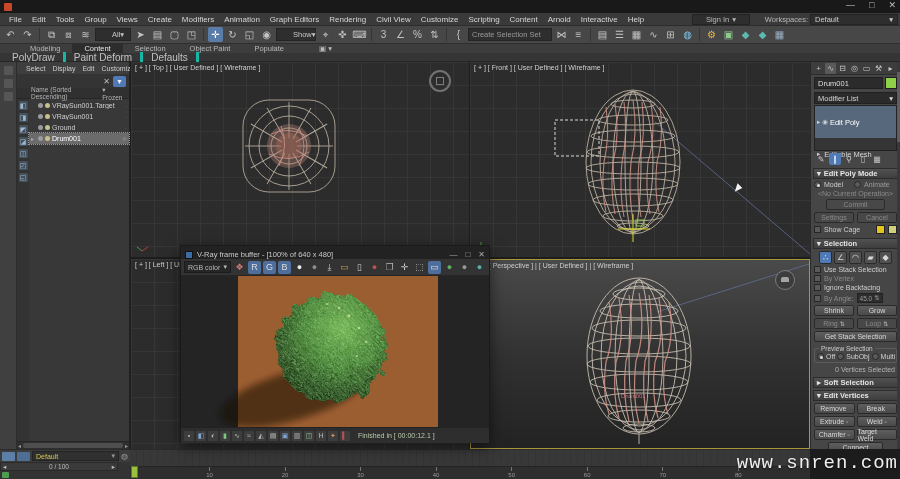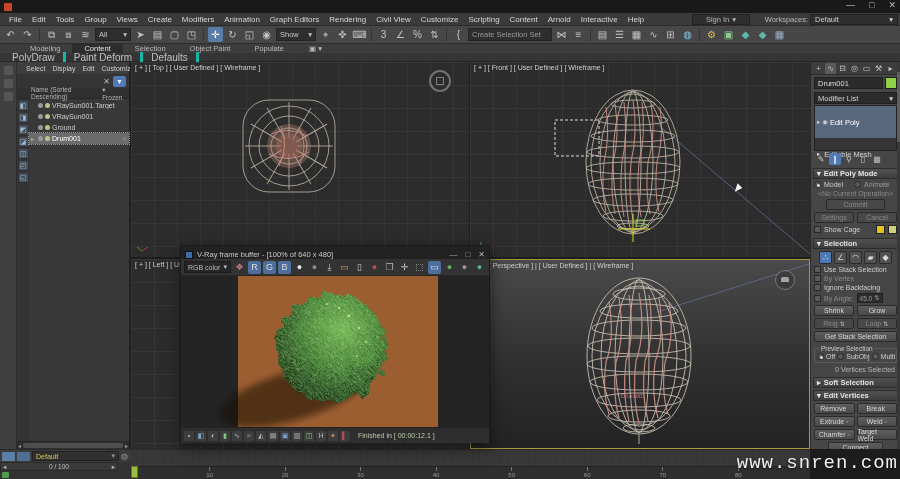--- a/index.html
+++ b/index.html
@@ -15,25 +15,25 @@
 .menubar{position:absolute;left:0;top:13px;width:900px;height:13px;background:#3a3a3a;display:flex;align-items:center;padding-left:4px;border-bottom:1px solid #2c2c2c}
 .menubar .mi{padding:0 5px;color:#d6d6d6;font-size:8px;white-space:nowrap}
 .signin{position:absolute;right:150px;top:1px;width:58px;height:11px;background:#2e2e2e;border:1px solid #232323;color:#b9b9b9;font-size:7.5px;display:flex;align-items:center;justify-content:center;gap:3px}
 .wslabel{position:absolute;right:92px;top:2px;color:#b9b9b9;font-size:7.5px}
 .wsbox{position:absolute;right:2px;top:1px;width:88px;height:11px;background:#2e2e2e;border:1px solid #232323;color:#cfcfcf;font-size:7.5px;display:flex;align-items:center;padding:0 4px;justify-content:space-between}
 
 .toolbar{position:absolute;left:0;top:26px;width:900px;height:18px;background:#474747;border-bottom:1px solid #2e2e2e;display:flex;align-items:center;padding:0 3px;gap:2px}
 .tbi{width:15px;height:15px;display:flex;align-items:center;justify-content:center;color:#c3c3c3;font-size:10px;border-radius:2px;flex:0 0 auto}
 .tbi.on{background:#5a7ca8;color:#fff}
 .sepi{width:1px;height:13px;background:#353535;margin:0 2px;flex:0 0 auto}
-.tbdrop{height:13px;background:#2e2e2e;border:1px solid #242424;color:#c6c6c6;font-size:7.5px;display:flex;align-items:center;justify-content:space-between;padding:0 3px;flex:0 0 auto}
+.tbdrop{height:13px;background:#2e2e2e;border:1px solid #242424;color:#c6c6c6;font-size:7.5px;display:flex;align-items:center;justify-content:space-between;padding:0 16px;flex:0 0 auto}
 .tbfield{width:84px;height:13px;background:#2e2e2e;border:1px solid #242424;color:#9a9a9a;font-size:7.5px;padding:0 3px;font-family:"Liberation Sans",sans-serif}
 .tbfield::placeholder{color:#9a9a9a}
 
-.ribbon1{position:absolute;left:0;top:44px;width:900px;height:9px;background:#3d3d3d;display:flex;align-items:flex-end;padding-left:18px;gap:1px}
+.ribbon1{position:absolute;left:0;top:44px;width:900px;height:9px;background:#3d3d3d;display:flex;align-items:flex-end;padding-left:18px;gap:11px}
 .rtab{padding:0 12px;display:flex;align-items:center;color:#b8b8b8;font-size:7.5px;white-space:nowrap}
 .rtab.on{background:#2d2d2d;color:#e6e6e6}
 .ribbon2{position:absolute;left:0;top:53px;width:900px;height:9px;background:#353535;border-bottom:1px solid #262626;display:flex;align-items:center;padding-left:4px;gap:1px}
 .rsub{padding:0 8px;color:#c2c2c2;font-size:10px;border-right:3px solid #14b8a6}
 
 .dockstrip{position:absolute;left:0;top:62px;width:17px;height:387px;background:#404040;border-right:1px solid #2d2d2d}
 .dockstrip i{display:block;width:9px;height:9px;background:#565656;margin:4px auto 0;border-radius:1px}
 
 .explorer{position:absolute;left:17px;top:62px;width:113px;height:387px;background:#383838;border-right:1px solid #222;display:flex;flex-direction:column}
 .xmenus{height:12px;display:flex;align-items:center;gap:1px;padding-left:6px;background:#3e3e3e}

